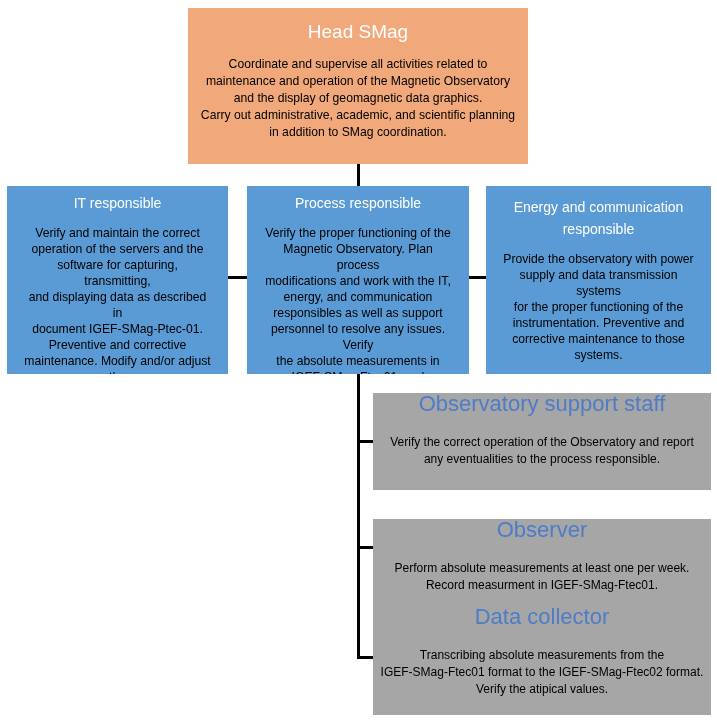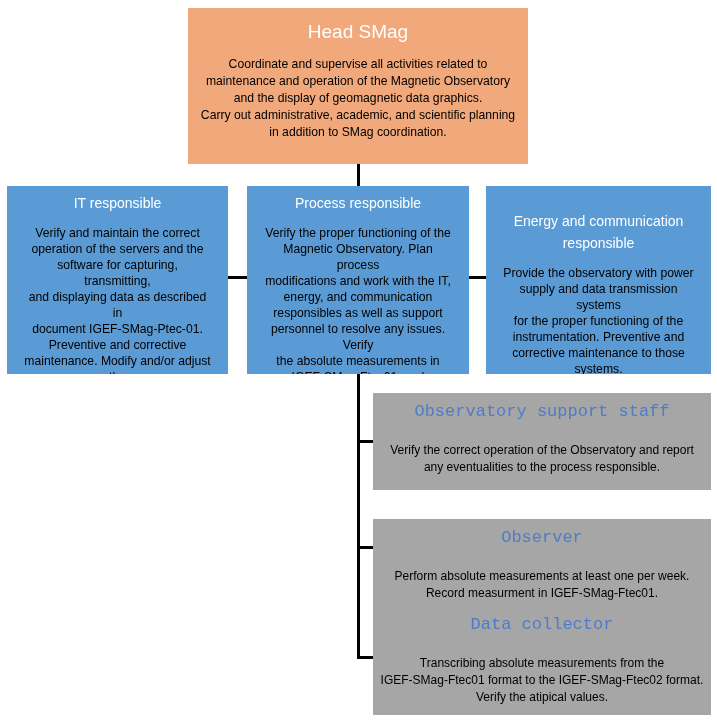--- a/index.html
+++ b/index.html
@@ -39,24 +39,24 @@
   .head-box{background:var(--head-fill);left:188px;top:8px;width:340px;height:156px;}
   .head-box .title{padding-top:12px;font-size:19px;line-height:23px;}
   .head-box .body{margin-top:13px;padding:0 6px;font-size:12.2px;line-height:17px;}
   
   .blue-box{background:var(--blue-fill);top:186px;height:188px;}
   .blue-box .title{padding-top:6px;font-size:14px;line-height:22px;}
   .blue-box .body{margin-top:11px;padding:0 16px;font-size:12.2px;line-height:16px;}
   .it-box{left:7px;width:221px;}
   .process-box{left:247px;width:222px;}
   .energy-box{left:486px;width:225px;}
-  .energy-box .title{padding-top:24px;}
+  .energy-box .title{padding-top:10px;}
   
   .gray-box{background:var(--gray-fill);left:373px;width:338px;}
-  .gray-box .title{padding-top:8px;font-size:17px;line-height:21px;color:var(--gray-title);font-family:Liberation Mono, monospace;}
+  .gray-box .title{padding-top:0;font-size:22px;line-height:21px;color:var(--gray-title);}
   .gray-box .body{margin-top:20px;padding:0 3px;font-size:12px;line-height:17px;}
   .staff-box{top:393px;height:97px;}
   .observer-box{top:519px;height:95px;}
   .collector-box{top:606px;height:109px;}
   
   .connector{position:absolute;background:var(--connector);}
   .c-head{left:357px;top:164px;width:3px;height:23px;}
   .c-it{left:228px;top:276px;width:20px;height:3px;}
   .c-energy{left:469px;top:276px;width:18px;height:3px;}
   .c-trunk{left:357px;top:374px;width:3px;height:285px;}

